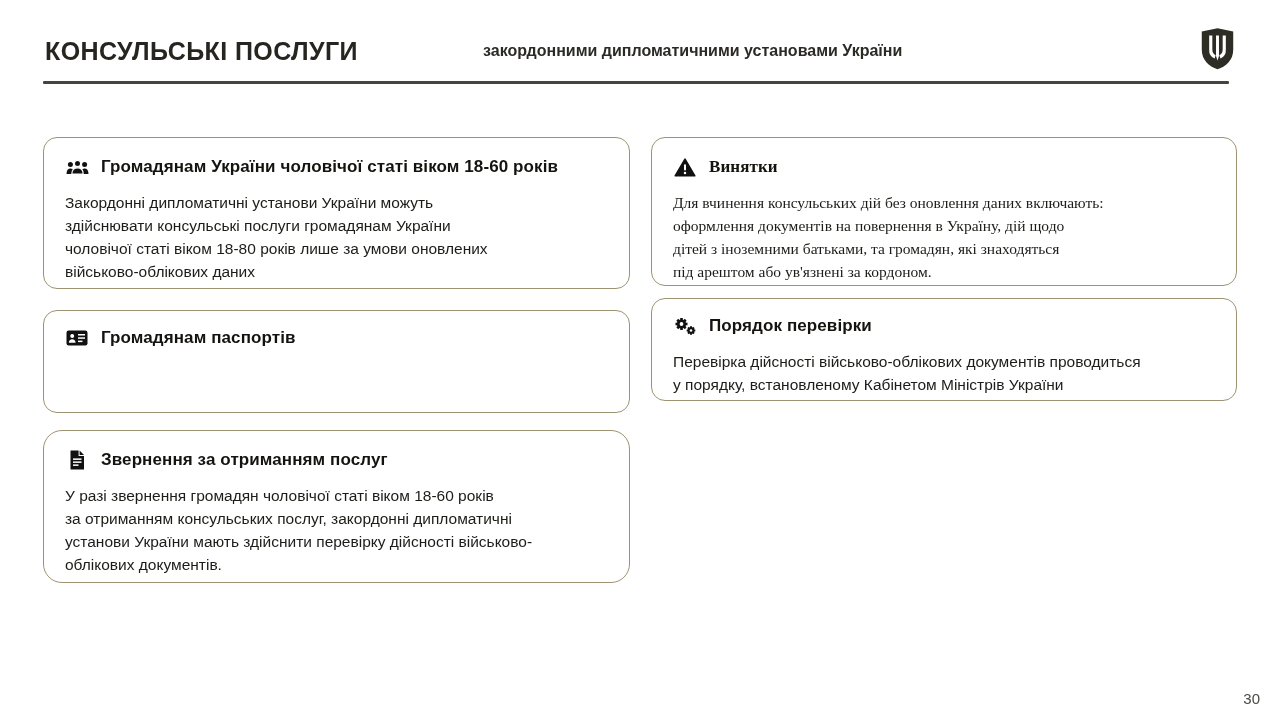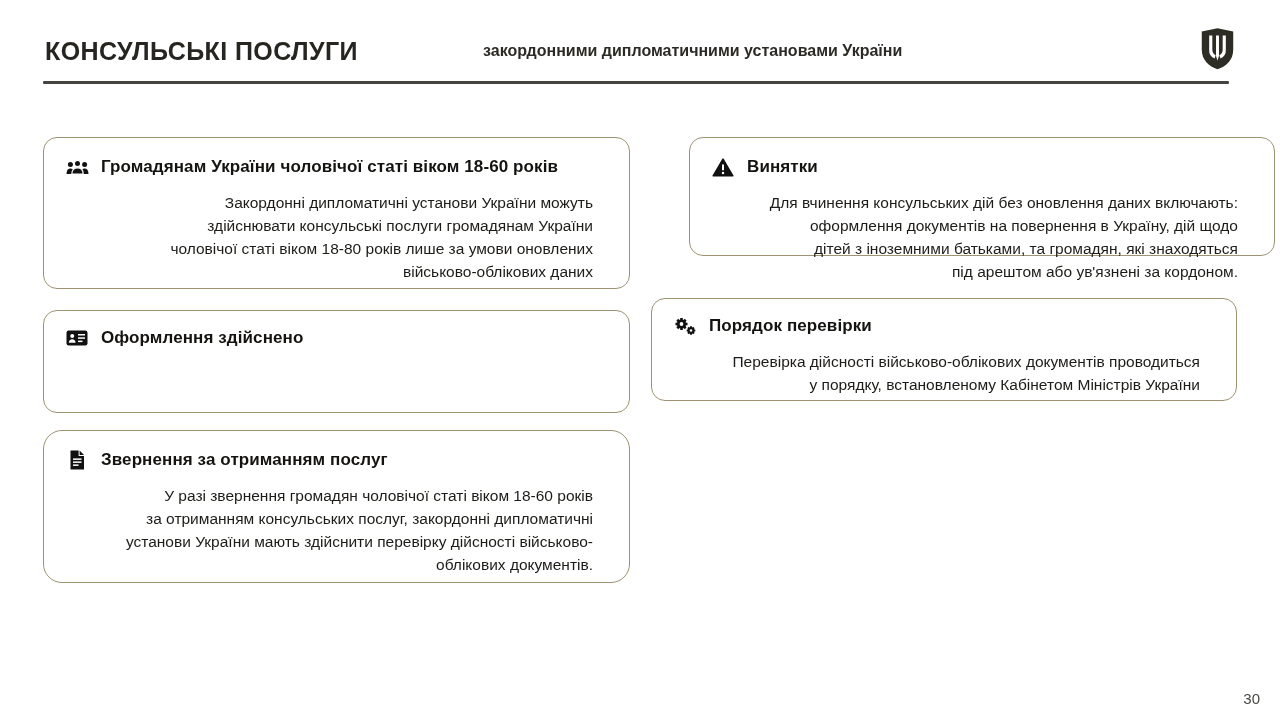--- a/index.html
+++ b/index.html
@@ -28,24 +28,23 @@
     background:#45443f;border-radius:1px;
   }
   
   .card{
     position:absolute;
     box-sizing:border-box;
     border:1.6px solid #9d9372;
     border-radius:14px;
     background:#ffffff;
     padding:17px 36px 0 21px;
-    text-align:right;
   }
   .card1{left:43px;top:137px;width:587px;height:152px;}
-  .card2{left:689px;top:137px;width:586px;height:119px;}
+  .card2{left:651px;top:137px;width:586px;height:149px;font-family:Liberation Serif, serif;}
   .card3{left:43px;top:310px;width:587px;height:103px;padding-top:15px;}
   .card4{left:651px;top:298px;width:586px;height:103px;padding-top:15px;}
   .card5{left:43px;top:430px;width:587px;height:153px;border-radius:19px;}
   .card-head{
     display:flex;align-items:center;gap:12px;
     margin-bottom:12px;height:24px;
   }
   .card-icon{flex:0 0 auto;display:flex;align-items:center;justify-content:center;width:24px;}
   .card-title{
     font-size:17px;font-weight:bold;color:#141310;
@@ -123,21 +122,21 @@
       <span class="card-icon">
         <svg width="22" height="16" viewBox="0 0 22 16">
           <rect x="0.5" y="0.5" width="21" height="15" rx="2.2" fill="#111"></rect>
           <circle cx="6.2" cy="6" r="2" fill="#fff"></circle>
           <path d="M2.8 12.8 c0-2.4 1.5-3.6 3.4-3.6 s3.4 1.2 3.4 3.6 z" fill="#fff"></path>
           <rect x="12" y="4" width="7" height="1.5" fill="#fff"></rect>
           <rect x="12" y="7.3" width="7" height="1.5" fill="#fff"></rect>
           <rect x="12" y="10.6" width="4.5" height="1.5" fill="#fff"></rect>
         </svg>
       </span>
-      <span class="card-title">Оформлення здійснено</span>
+      <span class="card-title">Громадянам паспортів</span>
     </div>
   </div>
 
   <div class="card card4">
     <div class="card-head">
       <span class="card-icon">
         <svg width="23" height="19" viewBox="0 0 23 19">
           <g stroke="#111" stroke-width="2.6">
             <line x1="7.5" y1="1" x2="7.5" y2="13"></line>
             <line x1="1.5" y1="7" x2="13.5" y2="7"></line>

